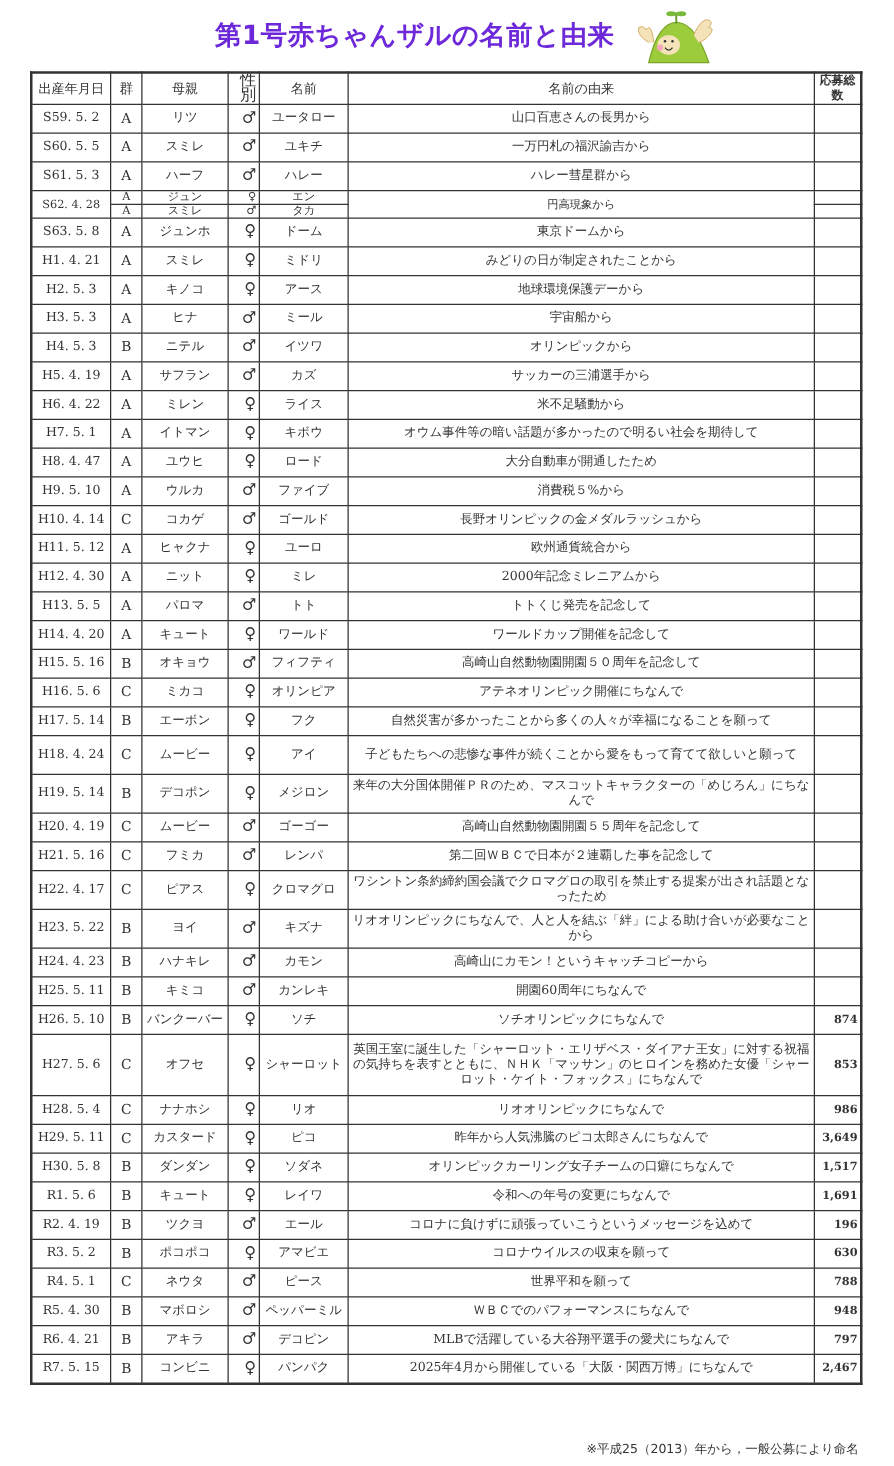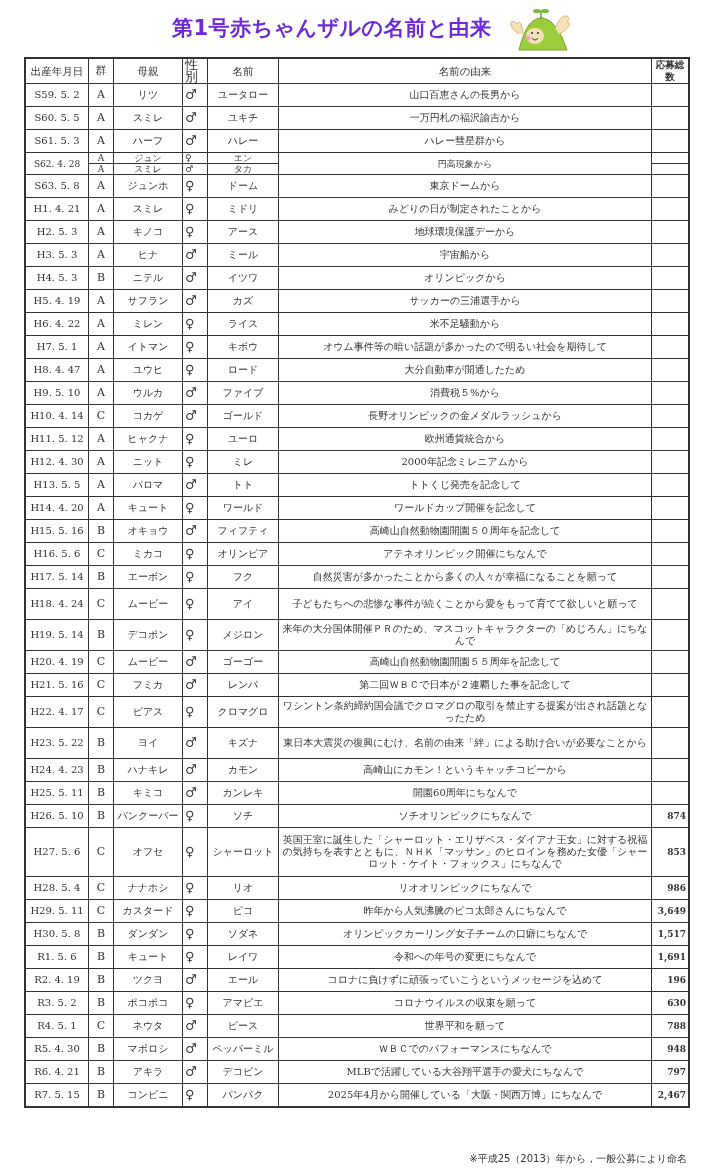--- a/index.html
+++ b/index.html
@@ -10,21 +10,21 @@
            font-weight: bold; font-size: 21px; color: #6d28d9; letter-spacing: 0.5px; white-space: nowrap; }
   .mascot { position: absolute; left: 505px; top: 0px; width: 70px; height: 44px; }
   table { position: absolute; left: 24px; top: 57px; border-collapse: collapse; border: 2px solid #333;
           table-layout: fixed; width: 666px; }
   td, th { border: 1px solid #333; font-weight: normal; font-size: 10px; padding: 0 2px; height: 22px;
            line-height: 12px; overflow: hidden; }
   th { height: 24px; font-size: 10.5px; }
   .c-date { width: 58px; text-align: center; }
   .c-grp { width: 20px; text-align: center; font-size: 11px; }
   .c-mom { width: 64px; text-align: center; }
-  .c-sex { width: 20px; text-align: left; font-size: 13px; margin-top: 36px; }
+  .c-sex { width: 20px; text-align: right; font-size: 13px; margin-top: 36px; }
   .c-name { width: 66px; text-align: center; }
   .c-orig { text-align: center; }
   .c-cnt { width: 36px; text-align: right; font-size: 9px; font-weight: bold; }
   th.c-cnt { text-align: center; font-size: 9.5px; padding: 0; }
   tr.h2 td { height: 30px; }
   tr.h3 td { height: 48px; }
   tr.sub td { height: 10px; font-size: 9px; line-height: 10px; }
   .footnote { position: absolute; right: 28px; top: 1152px; font-size: 10px;
               font-family: "DejaVu Sans", "Liberation Sans", sans-serif; color: #333; }
 </style>
@@ -310,21 +310,21 @@
         <td class="c-name">クロマグロ</td>
         <td class="c-orig">ワシントン条約締約国会議でクロマグロの取引を禁止する提案が出され話題となったため</td>
         <td class="c-cnt"></td>
       </tr>
       <tr class="h2">
         <td class="c-date">H23. 5. 22</td>
         <td class="c-grp">B</td>
         <td class="c-mom">ヨイ</td>
         <td class="c-sex">♂</td>
         <td class="c-name">キズナ</td>
-        <td class="c-orig">東日本大震災の復興にむけ、名前の由来「絆」による助け合いが必要なことから</td>
+        <td class="c-orig">リオオリンピックにちなんで、人と人を結ぶ「絆」による助け合いが必要なことから</td>
         <td class="c-cnt"></td>
       </tr>
       <tr>
         <td class="c-date">H24. 4. 23</td>
         <td class="c-grp">B</td>
         <td class="c-mom">ハナキレ</td>
         <td class="c-sex">♂</td>
         <td class="c-name">カモン</td>
         <td class="c-orig">高崎山にカモン！というキャッチコピーから</td>
         <td class="c-cnt"></td>

